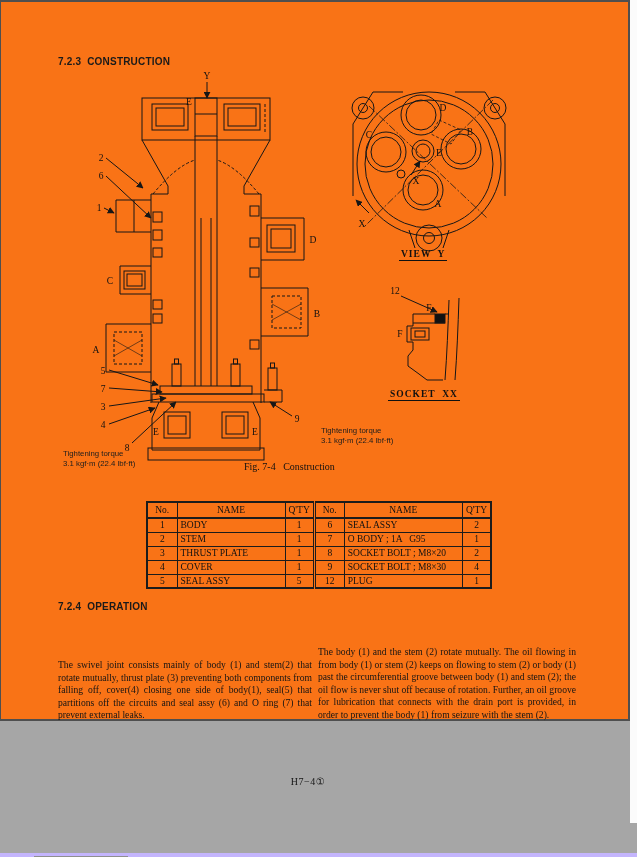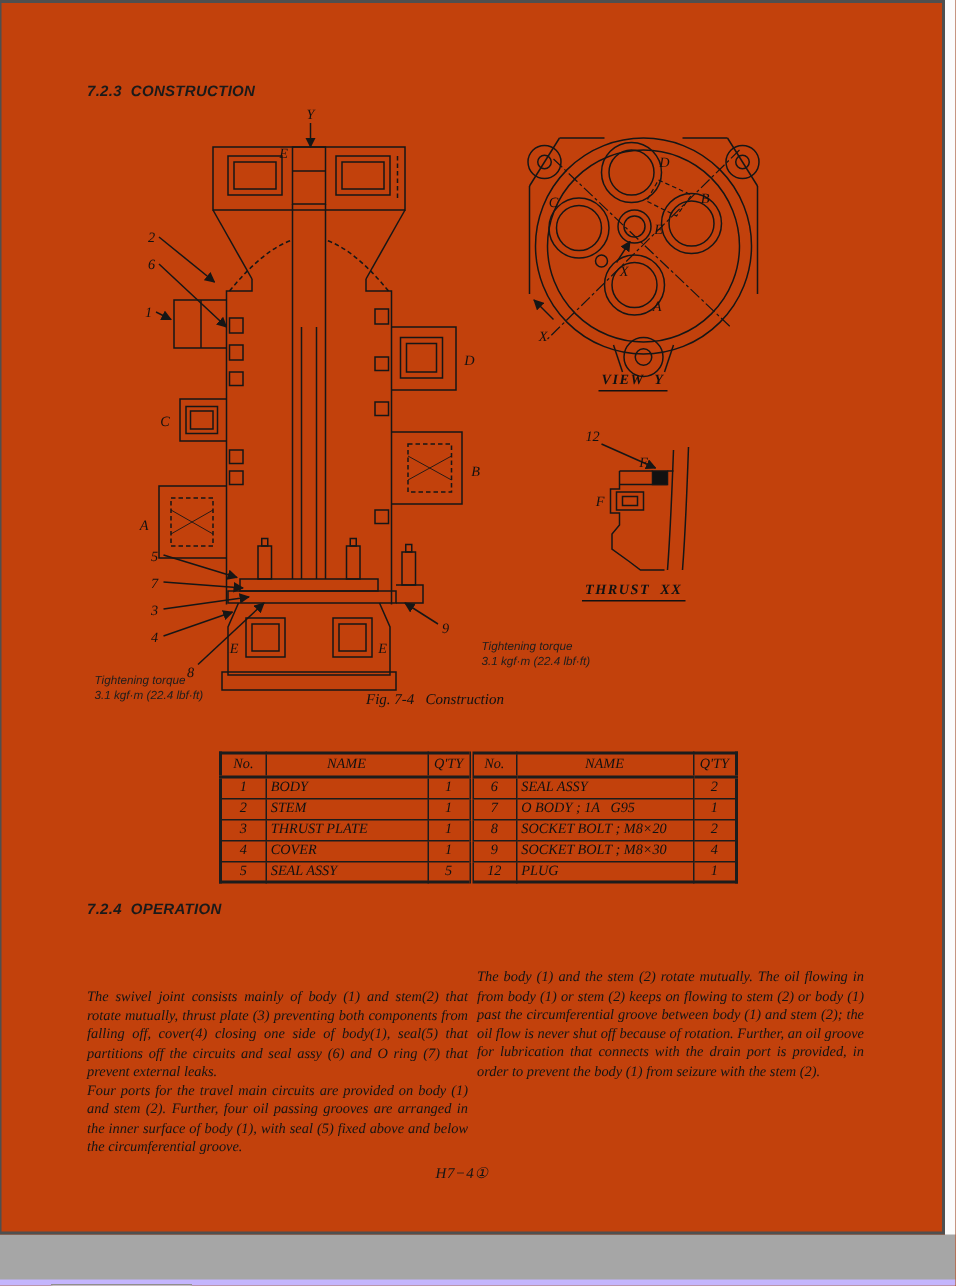--- a/index.html
+++ b/index.html
@@ -3,22 +3,22 @@
 <meta charset="utf-8">
 <style>
   * { margin:0; padding:0; box-sizing:border-box; }
   html,body { width:637px; height:857px; overflow:hidden; }
   body { background:#a6a6a6; font-family:"Liberation Serif", serif; position:relative; }
 
   #screen { position:absolute; inset:0; }
 
   
   .doc-page {
-    position:absolute; left:0; top:0; width:630px; height:823px;
-    background:#c2410c; border:2px solid #4f4f4f; border-left-width:1px;font-style:italic;
+    position:absolute; left:0; top:0; width:630px; height:721px;
+    background:#f97316; border:2px solid #4f4f4f; border-left-width:1px;
   }
   .right-gutter { position:absolute; left:630px; top:0; width:7px; height:823px; background:#fbfbfb; }
 
   .sec-heading {
     position:absolute; font-family:"Liberation Sans", sans-serif; font-weight:bold;
     font-size:10px; color:#1a1a1a; white-space:pre; letter-spacing:.2px;
   }
   #construction-heading { left:57px; top:54px; }
   #operation-heading   { left:57px; top:599px; }
 
@@ -272,21 +272,21 @@
         <line x1="34" y1="41" x2="66" y2="41"></line>
         <rect x="32" y="46" width="18" height="12"></rect>
         <rect x="36" y="49" width="10" height="6"></rect>
       </g>
       <g class="dlabel" text-anchor="middle">
         <text x="16" y="12">12</text>
         <text x="50" y="29">F</text>
         <text x="21" y="55">F</text>
       </g>
     </svg>
-    <div class="diagram-caption" id="section-xx-caption">THRUST  XX</div>
+    <div class="diagram-caption" id="section-xx-caption">SOCKET  XX</div>
 
     <div class="torque" id="torque-left">
       <div>Tightening torque</div>
       <div>3.1 kgf·m (22.4 lbf·ft)</div>
     </div>
     <div class="torque" id="torque-right">
       <div>Tightening torque</div>
       <div>3.1 kgf·m (22.4 lbf·ft)</div>
     </div>
 
@@ -344,21 +344,20 @@
           <td class="name">PLUG</td>
           <td class="c">1</td>
         </tr>
       </tbody>
     </table>
 
     <div class="sec-heading" id="operation-heading">7.2.4  OPERATION</div>
 
     <div class="text-col" id="op-left">
       <div>The swivel joint consists mainly of body (1) and stem(2) that rotate mutually, thrust plate (3) preventing both components from falling off, cover(4) closing one side of body(1), seal(5) that partitions off the circuits and seal assy (6) and O ring (7) that prevent external leaks.</div>
-      <div>Four ports for the travel main circuits are provided on body (1) and stem (2). Further, four oil passing grooves are arranged in the inner surface of body (1), with seal (5) fixed above and below the circumferential groove.</div>
     </div>
     <div class="text-col" id="op-right">
       <div>The body (1) and the stem (2) rotate mutually. The oil flowing in from body (1) or stem (2) keeps on flowing to stem (2) or body (1) past the circumferential groove between body (1) and stem (2); the oil flow is never shut off because of rotation. Further, an oil groove for lubrication that connects with the drain port is provided, in order to prevent the body (1) from seizure with the stem (2).</div>
     </div>
 
     <div id="page-footer">H7−4①</div>
   </div>
 
   <div class="right-gutter"></div>
 

